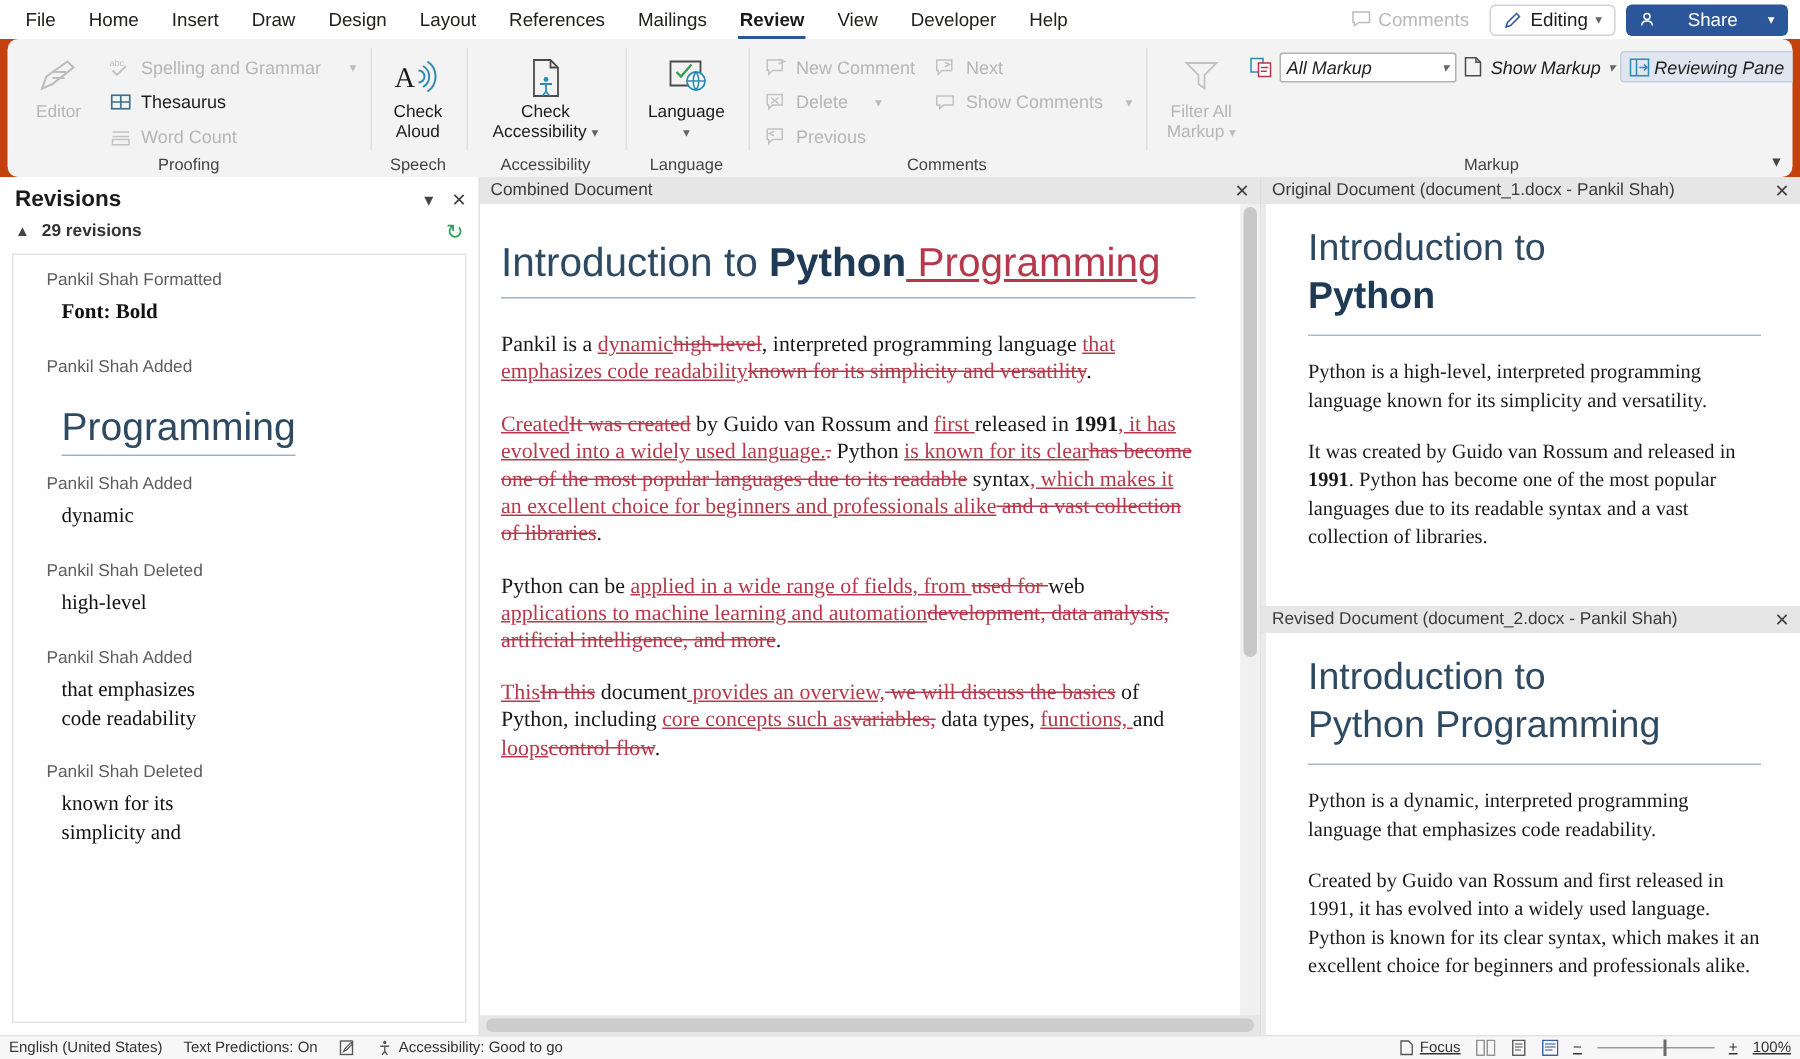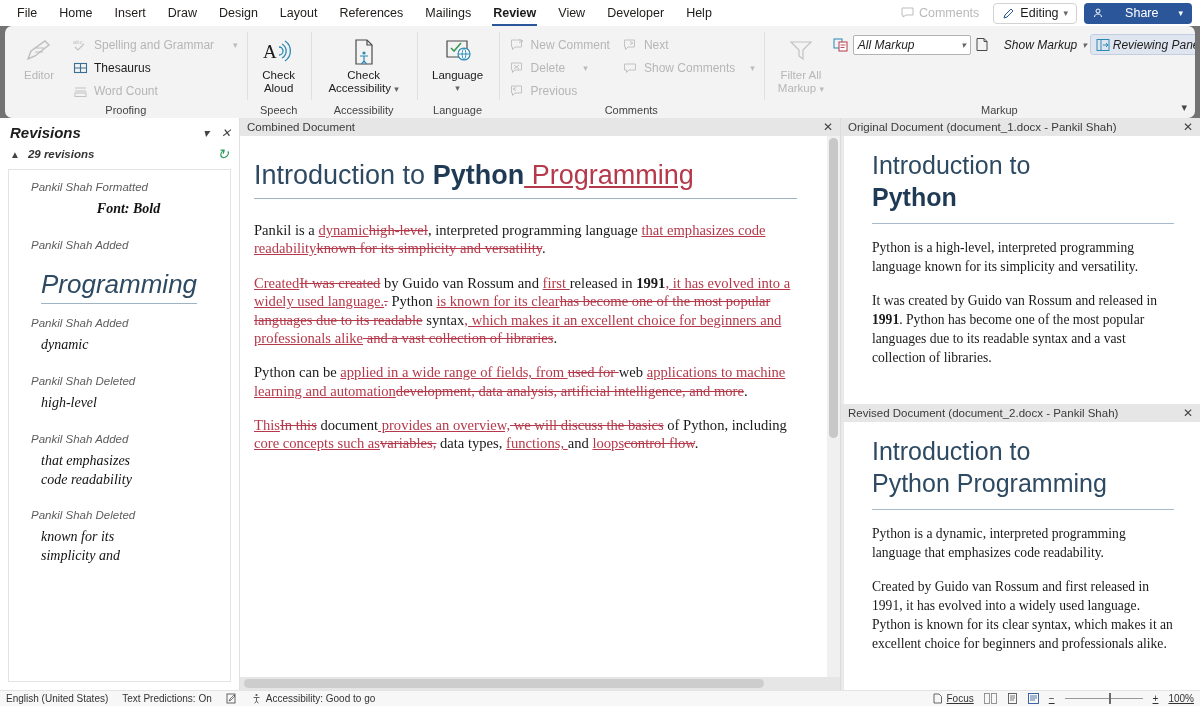--- a/index.html
+++ b/index.html
@@ -5,21 +5,21 @@
   * { box-sizing: border-box; }
   html, body {
     margin: 0; padding: 0;
     width: 1200px; height: 706px;
     overflow: hidden;
     font-family: "Liberation Sans", sans-serif;
     background: #ffffff;
     font-size: 12px;
     color: #201f1e;
   }
-  .app { width: 1200px; height: 706px; display: flex; flex-direction: column; background:#737373; }
+  .app { width: 1200px; height: 706px; display: flex; flex-direction: column; background:#c2410c; }
 
   
   .tabstrip {
     height: 26px; display: flex; align-items: center;
     background: #ffffff; padding-left: 6px; flex: 0 0 26px;
     position: relative;
   }
   .tab {
     padding: 3px 11px 4px; font-size: 12.5px; color: #22201e;
     cursor: default; white-space: nowrap; position: relative;
@@ -87,39 +87,39 @@
     display: flex; align-items: center; gap: 5px; height: 21px;
     background: #dfe6f0; border: 1px solid #c3cfe0; border-radius: 3px;
     padding: 0 5px; font-size: 12px; width: 118px; justify-content: space-between;
   }
   .ribbon-collapse { position: absolute; right: 8px; bottom: 4px; font-size: 11px; color: #444; }
 
   
   .workspace { flex: 1; display: flex; min-height: 0; background: #e6e6e6; }
 
   
-  .revpane { width: 240px; background: #fff; display: flex; flex-direction: column;
-             border-right: 1px solid #e0e0e0; font-style: italic; }
+  .revpane { width: 320px; background: #fff; display: flex; flex-direction: column;
+             border-right: 1px solid #e0e0e0; }
   .revpane-head { display: flex; align-items: center; padding: 6px 8px 2px 10px; }
   .revpane-title { font-size: 15px; font-weight: bold; color: #1b1b1b; }
   .revpane-head .acts { margin-left: auto; display: flex; gap: 12px; align-items: center; color:#444; }
   .revcount-row { display: flex; align-items: center; padding: 3px 10px 7px; gap: 8px; }
   .revcount { font-size: 11.5px; font-weight: bold; color: #333; }
   .refresh-ico { margin-left: auto; color: #2e9e5b; font-size: 14px; }
   .revlist {
     flex: 1; margin: 0 8px 8px 8px; border: 1px solid #e3e3e3; background: #fff;
     overflow: hidden; position: relative;
   }
   .revitem { padding: 2px 0 2px 0; }
   .revauthor { font-size: 11.5px; color: #5d5d5d; padding: 9px 0 2px 22px; }
   .revtext {
     font-family: "Liberation Serif", serif; font-size: 14px; color: #111;
     padding: 5px 14px 7px 32px; line-height: 1.35;
   }
-  .revtext.bold { font-weight: bold; text-align: center; }
+  .revtext.bold { font-weight: bold; }
   .revheading {
     font-family: "Liberation Sans", sans-serif; font-size: 26px; color: #2e4a62;
     padding: 16px 14px 4px 32px; border-bottom: 0;
   }
   .revheading span { border-bottom: 1px solid #9fb3c4; padding-bottom: 4px; }
 
   
   .centerwrap { flex: 1; display: flex; flex-direction: column; min-width: 0; background: #e6e6e6; }
   .pane-caption {
     height: 18px; display: flex; align-items: center; padding: 0 7px;
@@ -410,21 +410,21 @@
                   <rect x="1" y="2" width="8" height="9" fill="none" stroke="#2b8ab5" stroke-width="1"></rect>
                   <rect x="6" y="5" width="8" height="9" fill="#fff" stroke="#b5394a" stroke-width="1"></rect>
                   <path d="M7.5 8h5M7.5 10.5h4" stroke="#b5394a" stroke-width="0.9"></path>
                 </svg>
             </span>
             <div class="combo">
               <span>All Markup</span>
               <span class="chev">▾</span>
             </div>
           </div>
-          <div style="display:flex;align-items:center;gap:14px;">
+          <div style="display:flex;align-items:center;gap:4px;">
             <span class="ico">
               <svg width="16" height="15" viewBox="0 0 16 15">
                   <path d="M3 1.5h7l3 3v9H3z" fill="none" stroke="#4a4a4a" stroke-width="1"></path>
                   <path d="M10 1.5v3h3" fill="none" stroke="#4a4a4a" stroke-width="1"></path>
                 </svg>
             </span>
             <div class="smallbtn" style="height:19px;padding:0">
               <span>Show Markup</span>
               <span class="chev">▾</span>
             </div>

